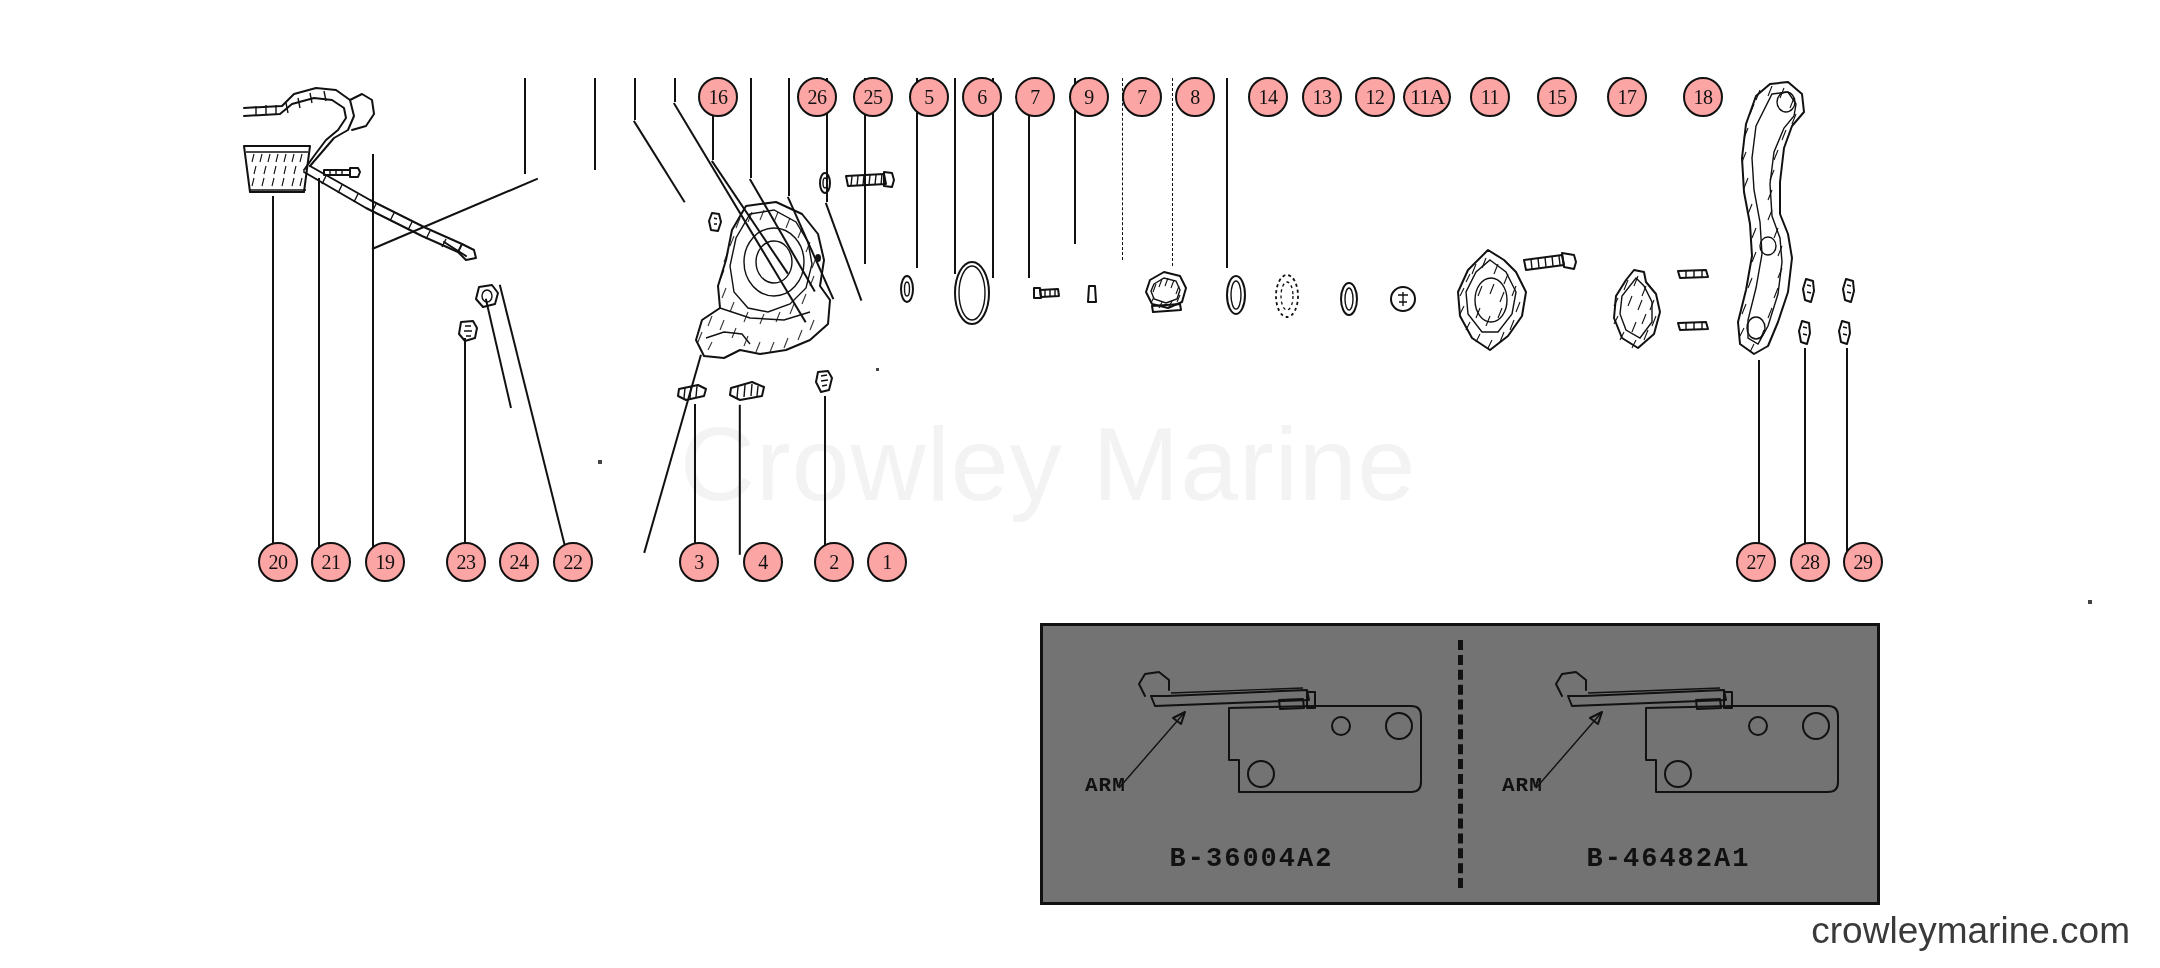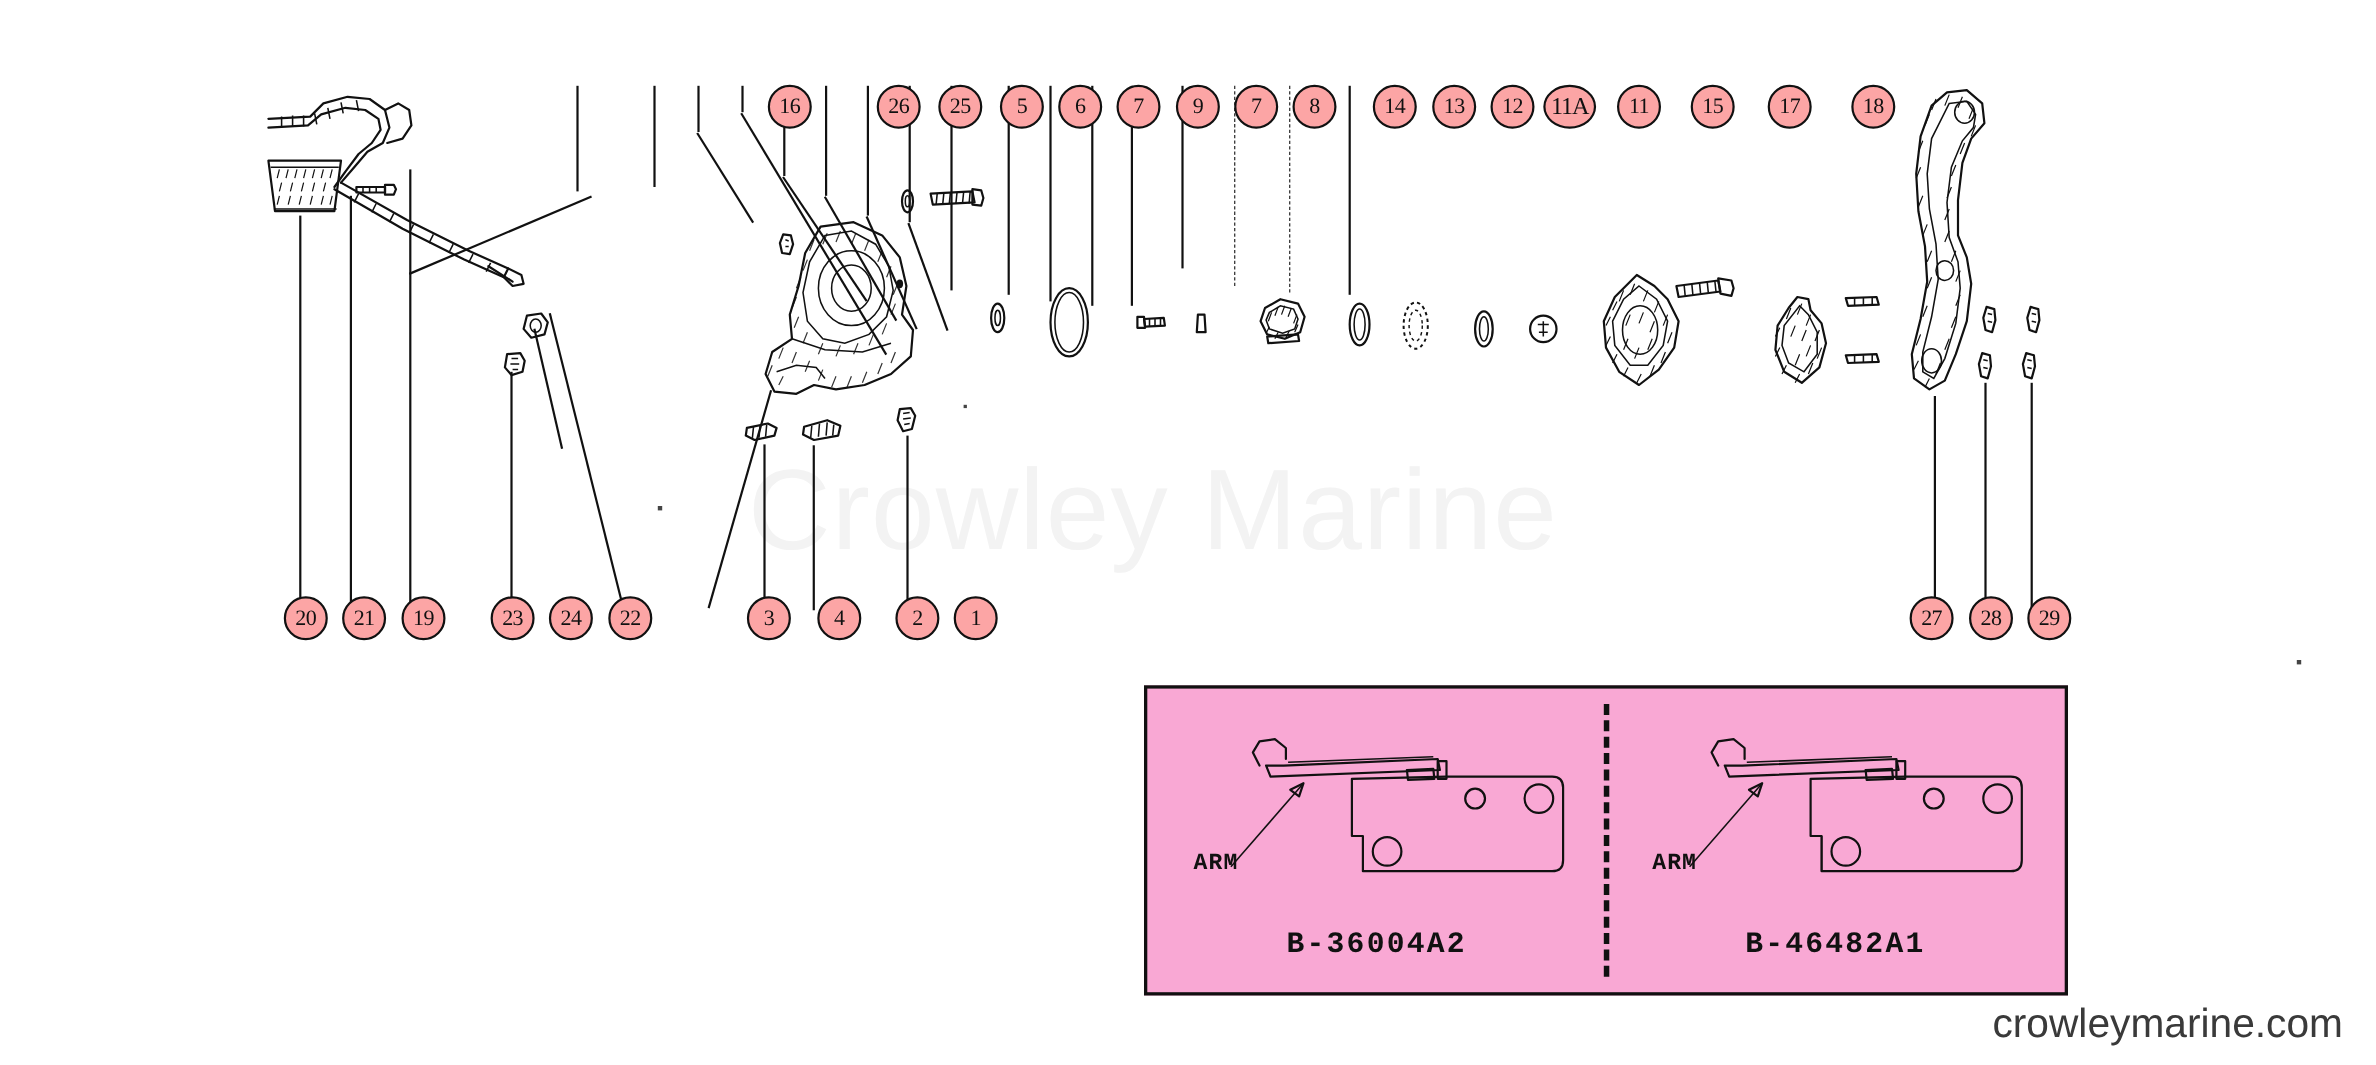--- a/index.html
+++ b/index.html
@@ -44,21 +44,21 @@
   .part{position:absolute;z-index:4;}
   .part svg{display:block;overflow:visible;}
   .ink{fill:none;stroke:#111;stroke-width:2;stroke-linejoin:round;stroke-linecap:round;}
   .ink-thin{fill:none;stroke:#111;stroke-width:1.4;}
   .hatch{fill:none;stroke:#111;stroke-width:1.1;}
   .dot{fill:#111;}
 
   
   #detail-panel{
     position:absolute;left:1040px;top:623px;width:840px;height:282px;
-    border:3px solid #111;background:#f9a8d4;box-sizing:border-box;z-index:5;
+    border:3px solid #111;background:#737373;box-sizing:border-box;z-index:5;
   }
   .detail-divider{
     position:absolute;left:50%;top:14px;bottom:14px;width:0;
     border-left:5px dashed #111;transform:translateX(-2px);
   }
   .detail-half{
     position:absolute;top:0;bottom:0;width:50%;
   }
   .detail-half.left{left:0;}
   .detail-half.right{left:50%;}

